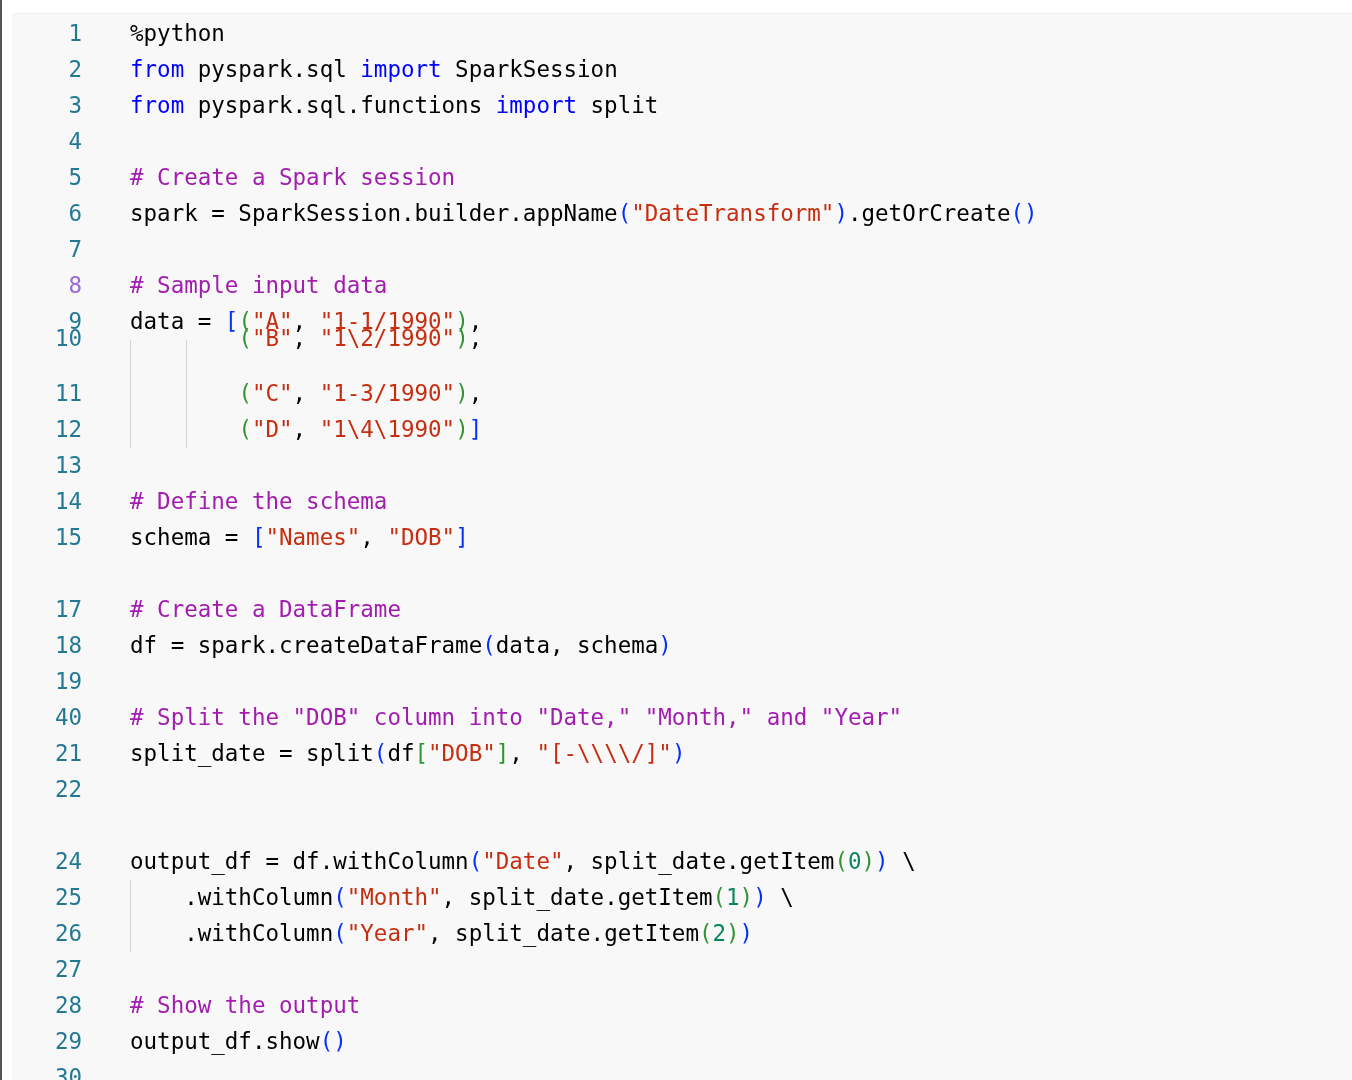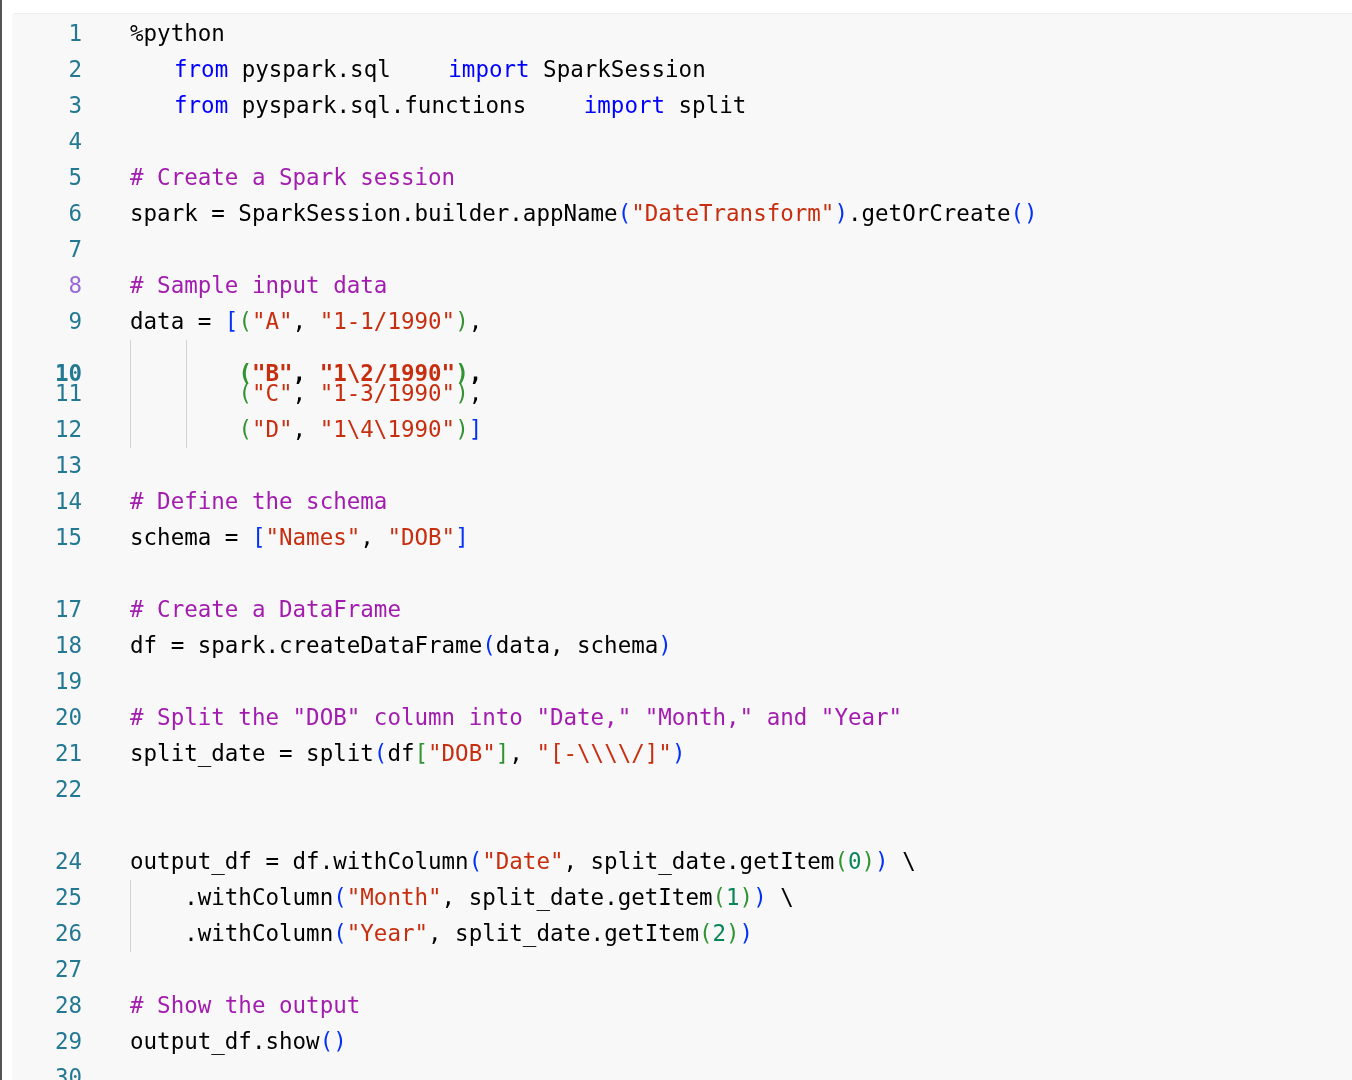--- a/index.html
+++ b/index.html
@@ -15,21 +15,21 @@
   .line {
     position:absolute; left:0; height:36px; width:1340px;
     font-family:"DejaVu Sans Mono", monospace; font-size:22.5px; line-height:36px;
     white-space:pre;
   }
   .ln {
     position:absolute; left:0; width:70px; text-align:right; color:#237893;
   }
   .ln.active { color:#9a6ad6; }
   .code { position:absolute; left:118px; color:#000; }
-  .t-kw { color:#0000ff;margin-left:44px; }
+  .t-kw { color:#0000ff; }
   .t-str { color:#c72e0f; }
   .t-cm { color:#a21caf; }
   .t-b1 { color:#0431fa; }
   .t-b2 { color:#319331; }
   .t-num { color:#098658; }
   .t-plain { color:#000000;margin-top:8px; }
   .guide { position:absolute; width:1px; background:#d3d3d3; }
 </style>
 </head>
 <body>
@@ -41,30 +41,30 @@
   <div class="guide" style="left:118px; top:866px; height:72px;"></div>
 <div class="line" style="top: 1px;"><span class="ln">1</span><span class="code"><span class="t-plain">%python</span></span></div>
     <div class="line" style="top: 37px;"><span class="ln">2</span><span class="code"><span class="t-kw">from</span><span class="t-plain"> pyspark.sql </span><span class="t-kw">import</span><span class="t-plain"> SparkSession</span></span></div>
     <div class="line" style="top: 73px;"><span class="ln">3</span><span class="code"><span class="t-kw">from</span><span class="t-plain"> pyspark.sql.functions </span><span class="t-kw">import</span><span class="t-plain"> split</span></span></div>
     <div class="line" style="top: 109px;"><span class="ln">4</span><span class="code"></span></div>
     <div class="line" style="top: 145px;"><span class="ln">5</span><span class="code"><span class="t-cm"># Create a Spark session</span></span></div>
     <div class="line" style="top: 181px;"><span class="ln">6</span><span class="code"><span class="t-plain">spark = SparkSession.builder.appName</span><span class="t-b1">(</span><span class="t-str">"DateTransform"</span><span class="t-b1">)</span><span class="t-plain">.getOrCreate</span><span class="t-b1">()</span></span></div>
     <div class="line" style="top: 217px;"><span class="ln">7</span><span class="code"></span></div>
     <div class="line" style="top: 253px;"><span class="ln active">8</span><span class="code"><span class="t-cm"># Sample input data</span></span></div>
     <div class="line" style="top: 289px;"><span class="ln">9</span><span class="code"><span class="t-plain">data = </span><span class="t-b1">[</span><span class="t-b2">(</span><span class="t-str">"A"</span><span class="t-plain">, </span><span class="t-str">"1-1/1990"</span><span class="t-b2">)</span><span class="t-plain">,</span></span></div>
-    <div class="line" style="top: 341px; font-weight: bold;"><span class="ln">10</span><span class="code"><span class="t-plain">        </span><span class="t-b2">(</span><span class="t-str">"B"</span><span class="t-plain">, </span><span class="t-str">"1\2/1990"</span><span class="t-b2">)</span><span class="t-plain">,</span></span></div>
+    <div class="line" style="top: 306px;"><span class="ln">10</span><span class="code"><span class="t-plain">        </span><span class="t-b2">(</span><span class="t-str">"B"</span><span class="t-plain">, </span><span class="t-str">"1\2/1990"</span><span class="t-b2">)</span><span class="t-plain">,</span></span></div>
     <div class="line" style="top: 361px;"><span class="ln">11</span><span class="code"><span class="t-plain">        </span><span class="t-b2">(</span><span class="t-str">"C"</span><span class="t-plain">, </span><span class="t-str">"1-3/1990"</span><span class="t-b2">)</span><span class="t-plain">,</span></span></div>
     <div class="line" style="top: 397px;"><span class="ln">12</span><span class="code"><span class="t-plain">        </span><span class="t-b2">(</span><span class="t-str">"D"</span><span class="t-plain">, </span><span class="t-str">"1\4\1990"</span><span class="t-b2">)</span><span class="t-b1">]</span></span></div>
     <div class="line" style="top: 433px;"><span class="ln">13</span><span class="code"></span></div>
     <div class="line" style="top: 469px;"><span class="ln">14</span><span class="code"><span class="t-cm"># Define the schema</span></span></div>
     <div class="line" style="top: 505px;"><span class="ln">15</span><span class="code"><span class="t-plain">schema = </span><span class="t-b1">[</span><span class="t-str">"Names"</span><span class="t-plain">, </span><span class="t-str">"DOB"</span><span class="t-b1">]</span></span></div>
     <div class="line" style="top: 577px;"><span class="ln">17</span><span class="code"><span class="t-cm"># Create a DataFrame</span></span></div>
     <div class="line" style="top: 613px;"><span class="ln">18</span><span class="code"><span class="t-plain">df = spark.createDataFrame</span><span class="t-b1">(</span><span class="t-plain">data, schema</span><span class="t-b1">)</span></span></div>
     <div class="line" style="top: 649px;"><span class="ln">19</span><span class="code"></span></div>
-    <div class="line" style="top: 685px;"><span class="ln">20</span><span class="code"><span class="t-cm"># Split the "DOB" column into "Date," "Month," and "Year"</span></span></div>
+    <div class="line" style="top: 685px;"><span class="ln">40</span><span class="code"><span class="t-cm"># Split the "DOB" column into "Date," "Month," and "Year"</span></span></div>
     <div class="line" style="top: 721px;"><span class="ln">21</span><span class="code"><span class="t-plain">split_date = split</span><span class="t-b1">(</span><span class="t-plain">df</span><span class="t-b2">[</span><span class="t-str">"DOB"</span><span class="t-b2">]</span><span class="t-plain">, </span><span class="t-str">"[-\\\\/]"</span><span class="t-b1">)</span></span></div>
     <div class="line" style="top: 757px;"><span class="ln">22</span><span class="code"></span></div>
     <div class="line" style="top: 829px;"><span class="ln">24</span><span class="code"><span class="t-plain">output_df = df.withColumn</span><span class="t-b1">(</span><span class="t-str">"Date"</span><span class="t-plain">, split_date.getItem</span><span class="t-b2">(</span><span class="t-num">0</span><span class="t-b2">)</span><span class="t-b1">)</span><span class="t-plain"> \</span></span></div>
     <div class="line" style="top: 865px;"><span class="ln">25</span><span class="code"><span class="t-plain">    .withColumn</span><span class="t-b1">(</span><span class="t-str">"Month"</span><span class="t-plain">, split_date.getItem</span><span class="t-b2">(</span><span class="t-num">1</span><span class="t-b2">)</span><span class="t-b1">)</span><span class="t-plain"> \</span></span></div>
     <div class="line" style="top: 901px;"><span class="ln">26</span><span class="code"><span class="t-plain">    .withColumn</span><span class="t-b1">(</span><span class="t-str">"Year"</span><span class="t-plain">, split_date.getItem</span><span class="t-b2">(</span><span class="t-num">2</span><span class="t-b2">)</span><span class="t-b1">)</span></span></div>
     <div class="line" style="top: 937px;"><span class="ln">27</span><span class="code"></span></div>
     <div class="line" style="top: 973px;"><span class="ln">28</span><span class="code"><span class="t-cm"># Show the output</span></span></div>
     <div class="line" style="top: 1009px;"><span class="ln">29</span><span class="code"><span class="t-plain">output_df.show</span><span class="t-b1">()</span></span></div>
     <div class="line" style="top: 1045px;"><span class="ln">30</span><span class="code"></span></div>
   </div>

